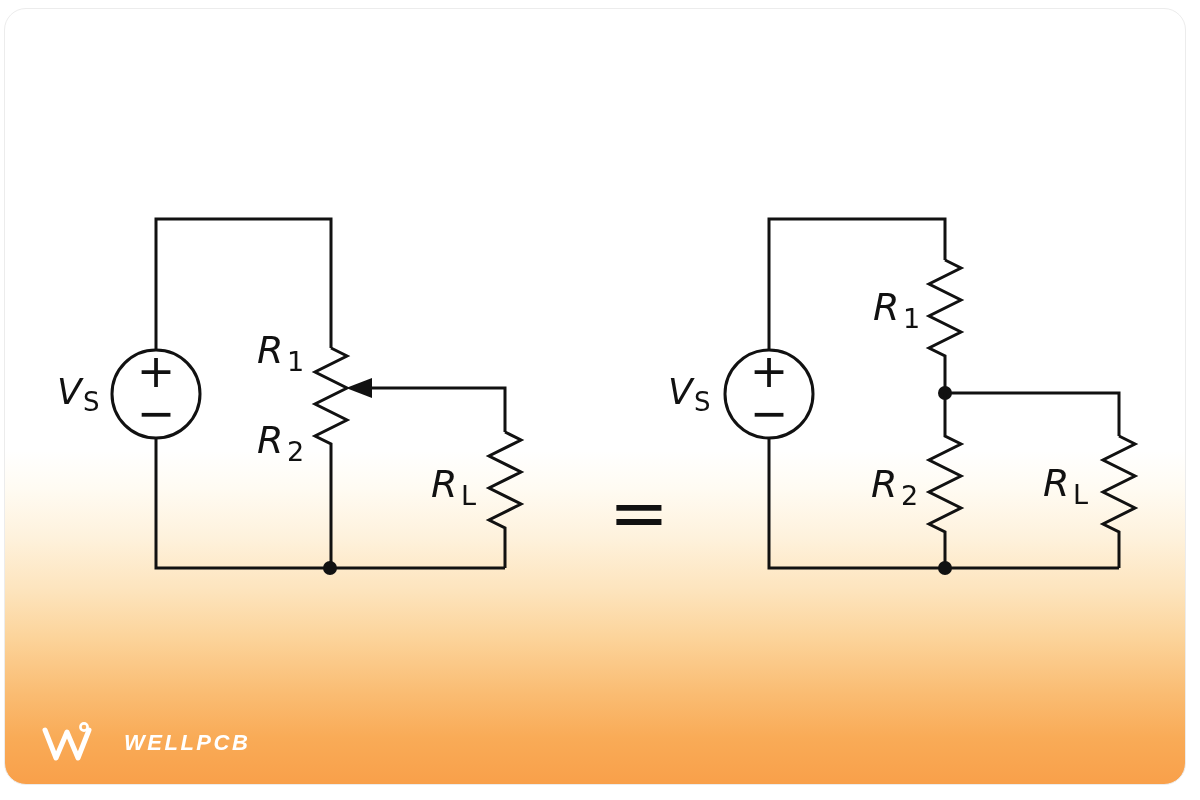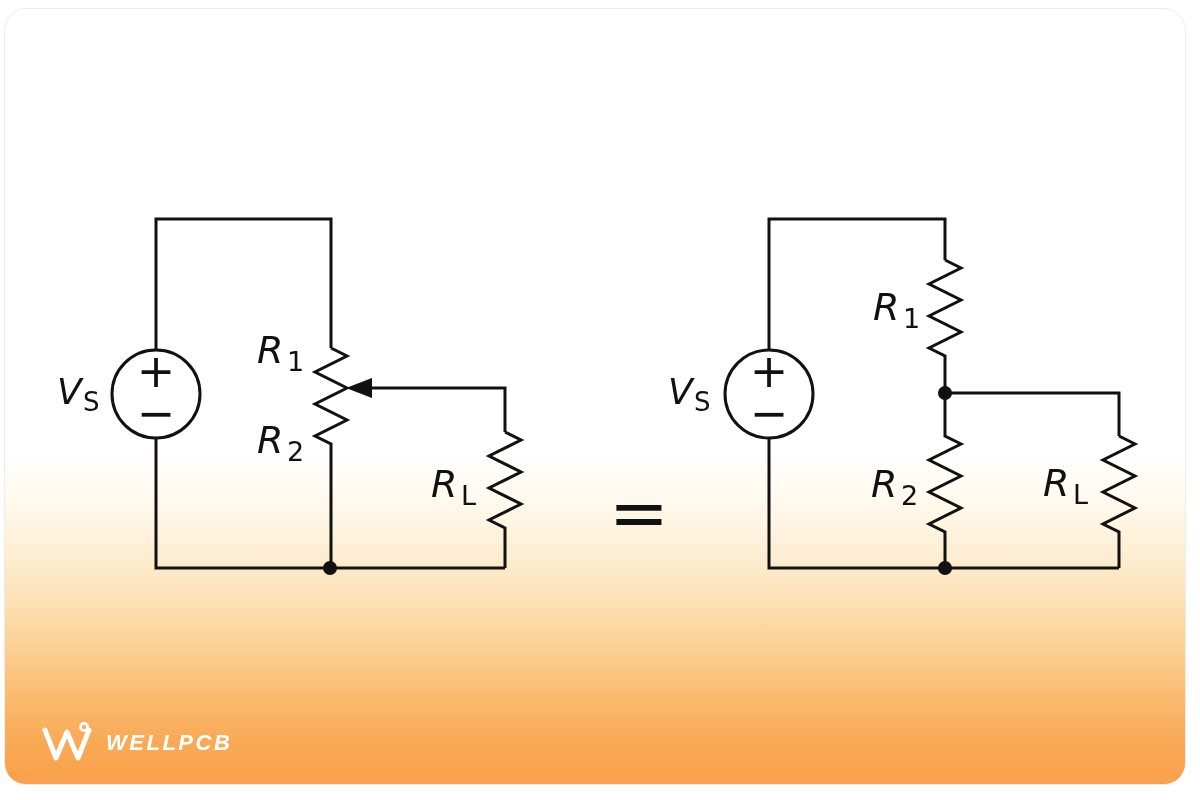--- a/index.html
+++ b/index.html
@@ -91,20 +91,21 @@
     align-items: center;
     gap: 8px;
   }
   .brand-text {
     color: #ffffff;
     font-family: "Liberation Sans", sans-serif;
     font-weight: bold;
     font-style: italic;
     font-size: 22px;
     letter-spacing: 2.5px;
+    margin-left: 18px;
   }
 </style>
 </head>
 <body>
 
 <div class="stage">
   <div class="card"></div>
 
   <svg class="schematic" viewBox="0 0 1200 800">
 

